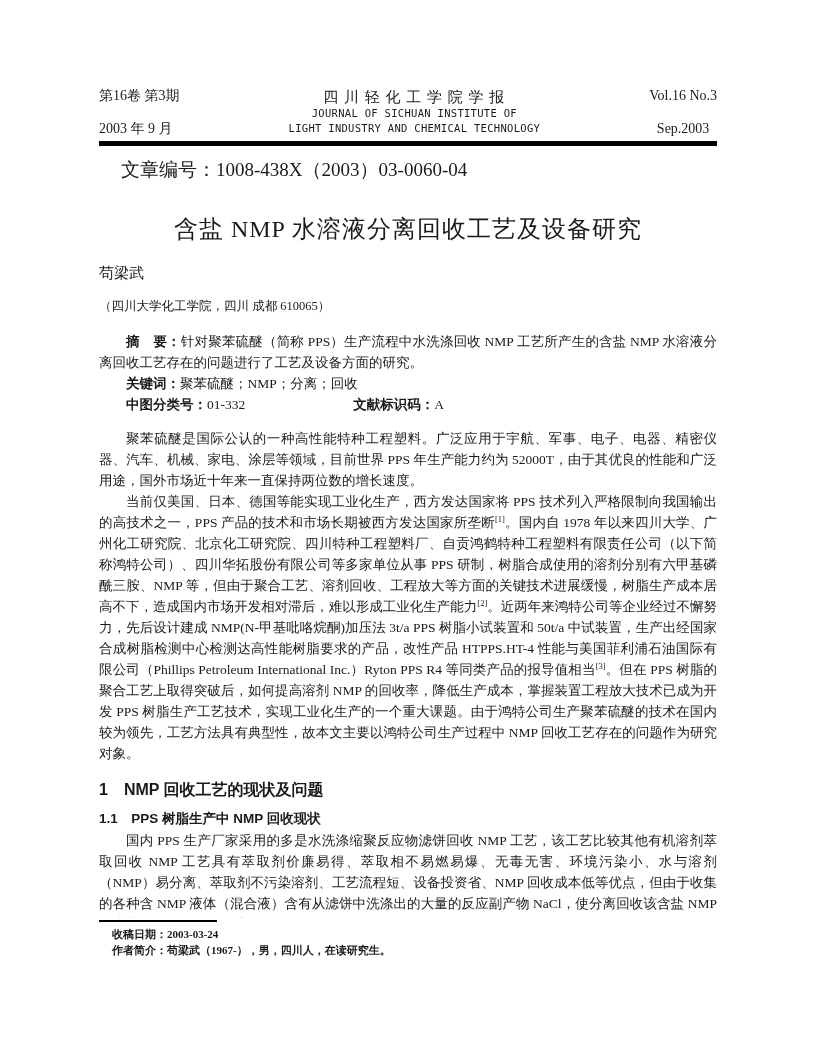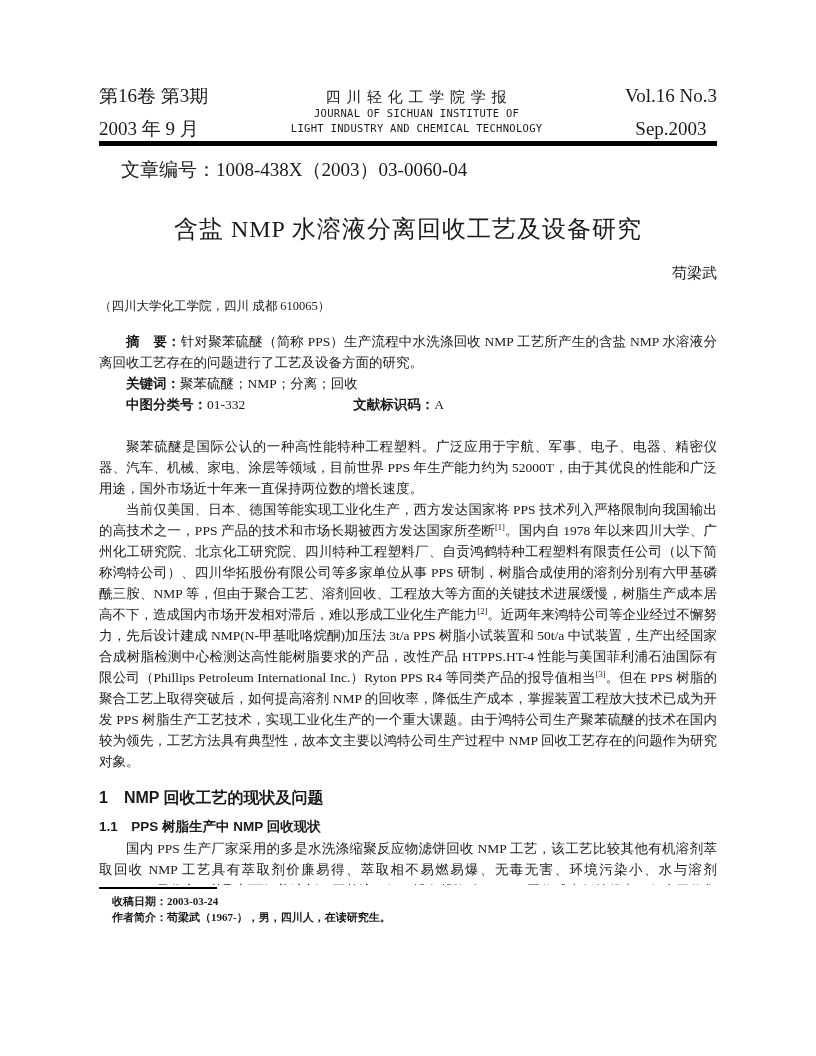--- a/index.html
+++ b/index.html
@@ -13,58 +13,58 @@
   }
   .page { position:relative; width:816px; height:1056px; background:#fff; }
   .flow {
     position:absolute; top:88px; left:99px; width:618px; height:830px;
     overflow:hidden;
   }
 
   
   .hdr-grid { display:flex; justify-content:space-between; align-items:stretch; }
   .hdr-side { display:flex; flex-direction:column; justify-content:space-between;
-              font-size:19px; line-height:15px; white-space:nowrap; }
+              font-size:14px; line-height:15px; white-space:nowrap; }
   .hdr-side.right { text-align:center; }
   .hdr-center { flex:1; text-align:center; padding:0 8px; }
   .journal-cn { font-size:15px; letter-spacing:1px; line-height:18px; }
   .journal-en { font-family:"DejaVu Sans Mono","Liberation Mono",monospace;
                 font-size:10.5px; line-height:15px; letter-spacing:0.3px;text-align:center; }
   .thick-rule { height:5px; background:#000; margin-top:5px; }
 
   .article-id { margin:11px 0 0 22px; font-size:19px; }
 
   
   .title { text-align:center; font-size:24px; font-weight:normal;
            letter-spacing:1px; margin-top:30px; }
-  .author { text-align:right; font-size:15px; margin-top:19px; }
+  .author { text-align:left; font-size:15px; margin-top:19px; }
   .affiliation { font-size:12.5px; margin-top:15px; }
 
   
   .meta-block { margin-top:16px; }
   .abstract, .keywords, .classification {
     font-size:13.5px; line-height:21px; text-align:justify; text-indent:2em;
   }
   .label { font-weight:bold; }
   .classification .code-group { margin-left:108px; }
 
   
   .body-p {
     font-size:13.5px; line-height:21px; text-align:justify; text-indent:2em;
   }
-  .body-p.first { margin-top:21px; }
+  .body-p.first { margin-top:13px; }
   .body-p sup { font-size:8.5px; line-height:0; vertical-align:super; }
 
   .sec-heading { font-size:16px; font-weight:bold; margin:16px 0 9px 0;
                  font-family:"Liberation Sans","DejaVu Sans",sans-serif; }
   .subsec-heading { font-size:13.5px; font-weight:bold; margin:4px 0 2px 0;
                     font-family:"Liberation Sans","DejaVu Sans",sans-serif; }
 
   
-  .footnote { position:absolute; top:885px; left:99px; width:618px;
+  .footnote { position:absolute; top:918px; left:99px; width:618px;
               background:#fff; padding-top:2px; }
   .fn-rule { width:118px; height:2px; background:#000; margin-bottom:4px; }
   .fn-line { font-size:11px; line-height:16px; font-weight:bold; padding-left:13px; }
 </style>
 </head>
 <body>
 
 <div class="page">
   <div class="flow">
 

